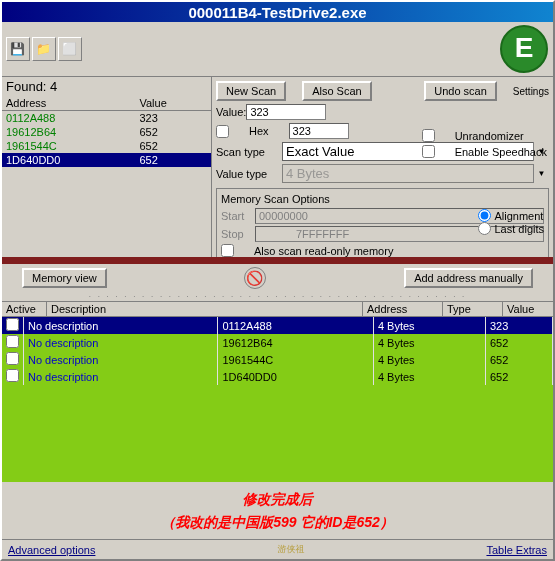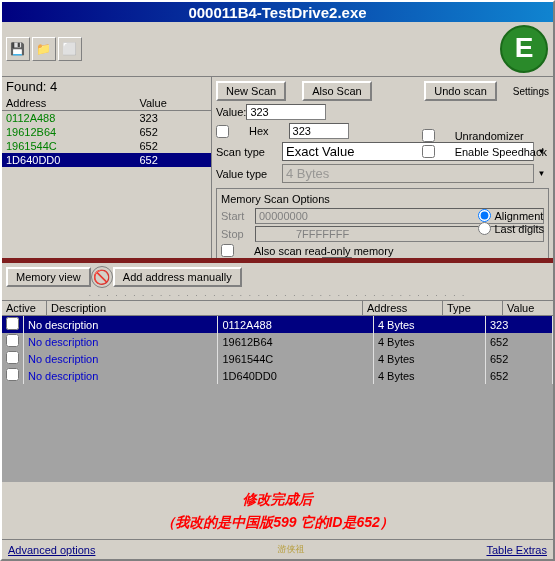--- a/index.html
+++ b/index.html
@@ -190,30 +190,31 @@
       color: #808080;
     }
     .radio-row {
       display: flex;
       align-items: center;
       gap: 3px;
       font-size: 11px;
     }
     .bottom-buttons {
       display: flex;
-      align-items: center;
-      padding: 3px 4px;
-      border-top: 5px solid #7f1d1d;
+      justify-content: space-between;
+      align-items: center;
+      padding: 3px 20px;
+      border-top: 7px solid #7f1d1d;
     }
     .results-area {
       flex: 1;
       display: flex;
       flex-direction: column;
       border-top: 1px solid #808080;
-      background: #a3a3a3;
+      background: #84cc16;
       min-height: 120px;
     }
     .results-header {
       display: flex;
       background: #d4d0c8;
       border-bottom: 1px solid #808080;
     }
     .results-header-cell {
       padding: 1px 4px;
       font-size: 11px;

